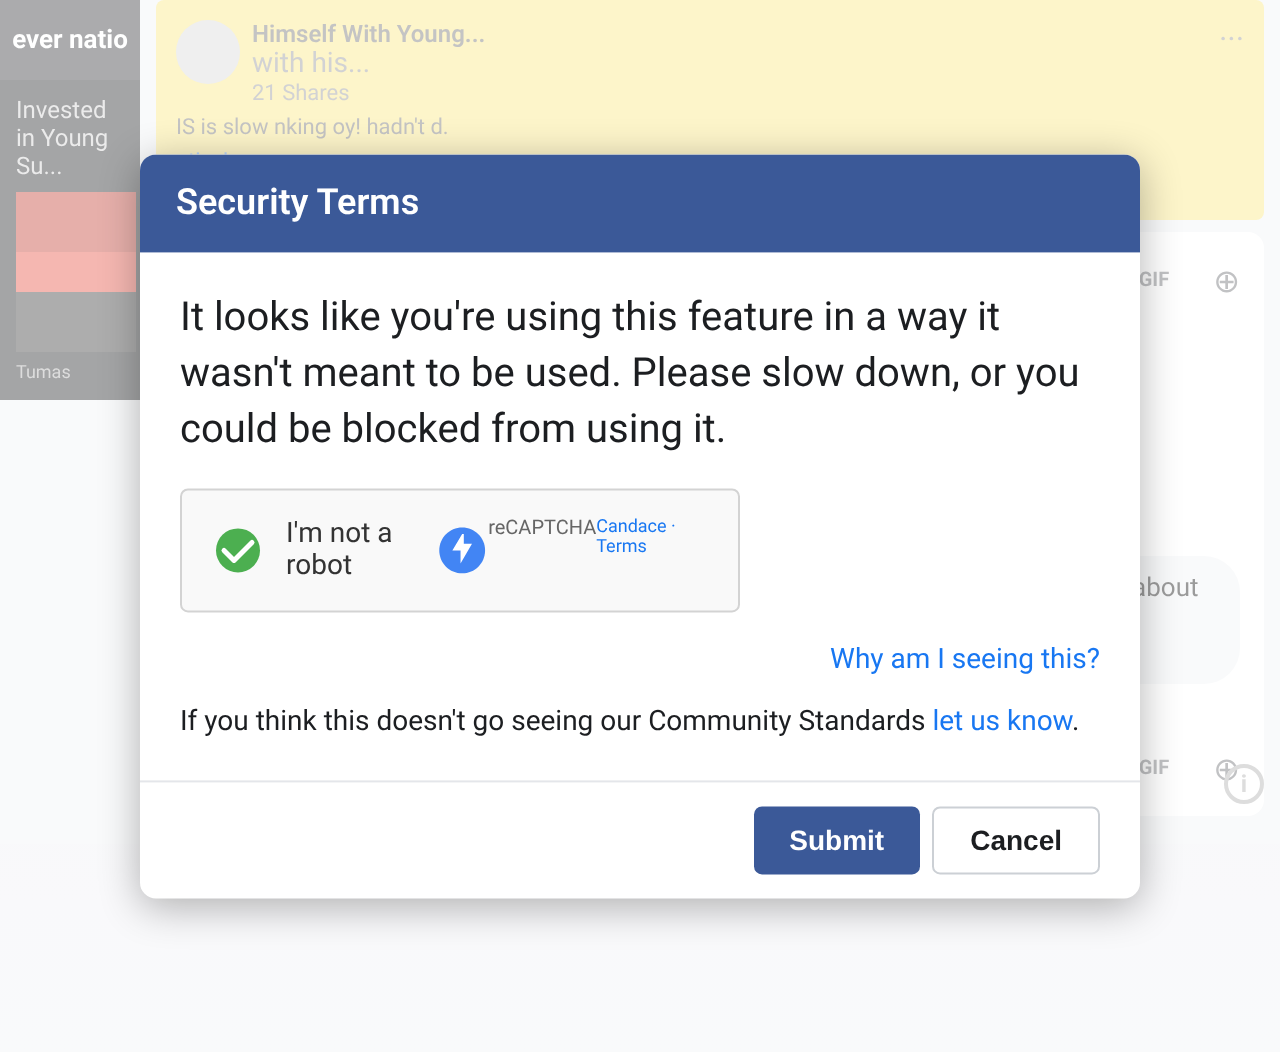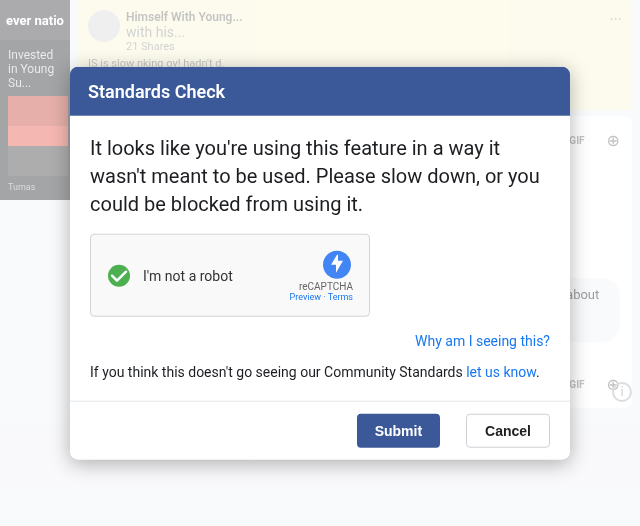--- a/index.html
+++ b/index.html
@@ -186,22 +186,22 @@
       flex-shrink: 0;
     }
 
     .recaptcha-label {
       font-size: 14px;
       color: #333;
     }
 
     .recaptcha-right {
       display: flex;
-      flex-direction: column;
-      align-items: flex-end;
+      flex-direction: row;
+      align-items: flex-start;
     }
 
     .recaptcha-text {
       font-size: 10px;
       color: #666;
       text-align: center;
     }
 
     .recaptcha-links {
       font-size: 9px;
@@ -225,21 +225,21 @@
 
     .community-link {
       color: #1877f2;
       text-decoration: none;
     }
 
     .modal-footer {
       padding: 12px 20px;
       display: flex;
       justify-content: flex-end;
-      gap: 26px;
+      gap: 6px;
       border-top: 1px solid #e4e6ea;
     }
 
     .btn-submit {
       background: #3b5998;
       color: white;
       border: none;
       border-radius: 4px;
       padding: 8px 18px;
       font-size: 14px;
@@ -288,21 +288,21 @@
         <div style="background:#c0392b; height:30px;"></div>
         <div style="background:#e74c3c; height:20px;"></div>
         <div style="background:#333; height:30px;"></div>
       </div>
       <div style="color:#aaa; font-size:9px;">Tumas</div>
     </div>
   </div>
 
   <div class="bg-right-content" style="padding-top:0;">
 
-    <div style="background:#fef9c3; border-radius:4px; padding:10px; margin-bottom:6px; opacity:0.7; font-size:12px; color:#333;">
+    <div style="background:#fde047; border-radius:4px; padding:10px; margin-bottom:6px; opacity:0.7; font-size:12px; color:#333;">
       <div style="display:flex; gap:6px; align-items:flex-start; margin-bottom:4px;">
         <div class="avatar-small"></div>
         <div>
           <div style="font-weight:600; font-size:12px;">Himself With Young...</div>
           <div style="font-size:14px; color:#65676b;">with his...</div>
           <div style="font-size:11px; color:#65676b;">21 Shares</div>
         </div>
         <div style="margin-left:auto; font-size:16px; color:#65676b;">···</div>
       </div>
       <div style="font-size:11px; color:#333; margin-bottom:4px;">IS is slow nking oy! hadn't d.</div>
@@ -381,21 +381,21 @@
     </div>
 
     <div style="position:absolute; bottom:20px; right:8px; width:20px; height:20px; border-radius:50%; border:2px solid #aaa; display:flex; align-items:center; justify-content:center; color:#aaa; font-size:12px; font-weight:700;">i</div>
   </div>
 </div>
 
 <div class="overlay"></div>
 
 <div class="modal">
   <div class="modal-header">
-    <span class="modal-title">Standards Check</span>
+    <span class="modal-title">Security Terms</span>
   </div>
   <div class="modal-body">
     <p class="modal-message">It looks like you're using this feature in a way it wasn't meant to be used. Please slow down, or you could be blocked from using it.</p>
 
     <div class="recaptcha-box">
       <div class="recaptcha-left">
 
         <svg class="checkmark" viewBox="0 0 24 24" fill="none">
           <circle cx="12" cy="12" r="11" fill="#4CAF50"></circle>
           <polyline points="5,12 10,17 19,8" stroke="white" stroke-width="2.5" fill="none" stroke-linecap="round" stroke-linejoin="round"></polyline>
@@ -403,21 +403,21 @@
         <span class="recaptcha-label">I'm not a robot</span>
       </div>
       <div class="recaptcha-right">
 
         <svg width="32" height="32" viewBox="0 0 32 32">
           <path d="M16 2C8.27 2 2 8.27 2 16s6.27 14 14 14 14-6.27 14-14S23.73 2 16 2z" fill="#4285F4"></path>
           <path d="M16 6l-6 10h5v8l7-12h-5V6z" fill="white"></path>
         </svg>
         <span class="recaptcha-text">reCAPTCHA</span>
         <span class="recaptcha-links">
-          <span>Preview</span><span> · </span><span>Terms</span>
+          <span>Candace</span><span> · </span><span>Terms</span>
         </span>
       </div>
     </div>
 
     <a class="why-link" href="#">Why am I seeing this?</a>
 
     <p class="community-text">
       <span>If you think this doesn't go seeing our Community Standards </span><a class="community-link" href="#">let us know</a><span>.</span>
     </p>
   </div>

